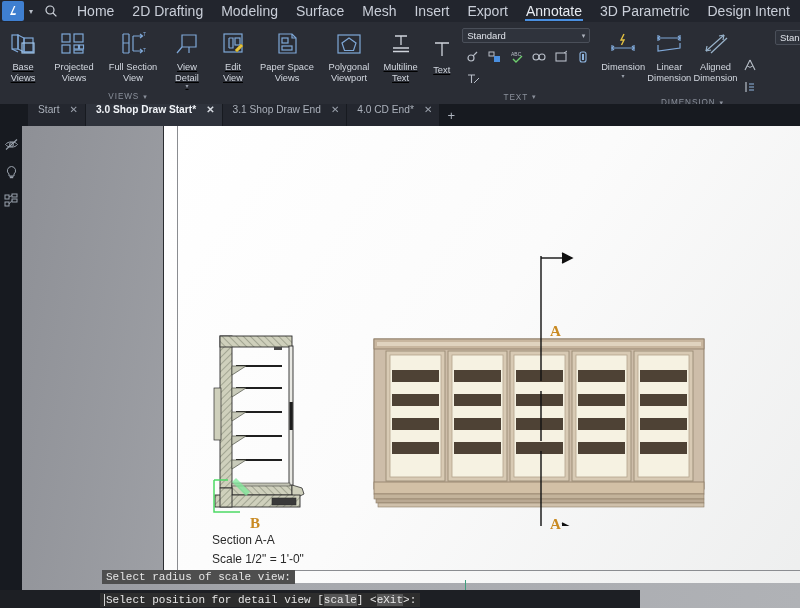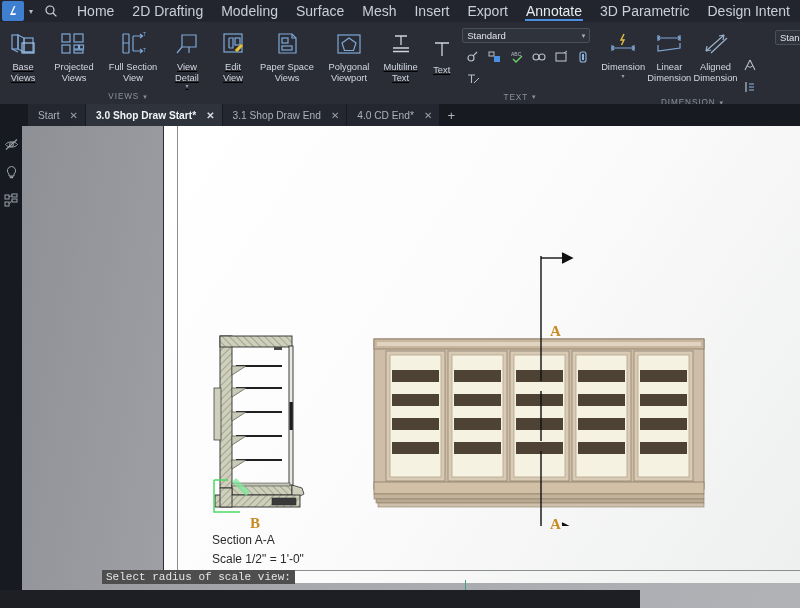--- a/index.html
+++ b/index.html
@@ -84,21 +84,21 @@
   .style-combo .txt{flex:1;}
   .style-combo .car{font-size:7px;color:#aeb4be;}
 
   
   .tabbar{
     position:absolute;left:0;top:104px;width:800px;height:22px;
     background:#171a20;display:flex;align-items:stretch;
   }
   .tab-left-pad{width:28px;background:#171a20;}
   .tab{
-    display:flex;align-items:center;padding:0 7px 0 10px;height:22px;
+    display:flex;padding:0 7px 0 10px;height:22px;
     color:#aab0ba;font-size:10.2px;white-space:nowrap;
     background:#24272f;border-right:1px solid #171a20;
   }
   .tab.active{background:#2f333c;color:#f0f3f7;font-weight:bold;}
   .tab .x{margin-left:10px;color:#9aa0ab;font-size:10px;}
   .tab.active .x{color:#d6dae1;}
   .tab-add{
     width:22px;display:flex;align-items:center;justify-content:center;
     color:#b0b6c0;font-size:13px;background:#171a20;
   }
@@ -664,15 +664,18 @@
     <span class="sect-letter" style="left:528px;top:197px">A</span>
     <span class="sect-letter" style="left:528px;top:390px">A</span>
 
     <div class="cross-v"></div>
 
   </div>
 
   <div class="cmd-strip">
     <div class="cmd-bg"></div>
     <div class="cmd-line cmd1" style="left:262px">Select radius of scale view:</div>
+    <div class="cmd-line cmd2" style="left:260px">
+      <span class="cur"></span><span>Select position for detail view [</span><span class="opt">scale</span><span>] &lt;</span><span class="opt">eXit</span><span>&gt;:</span>
+    </div>
   </div>
 
 </div>
 
 </body></html>

